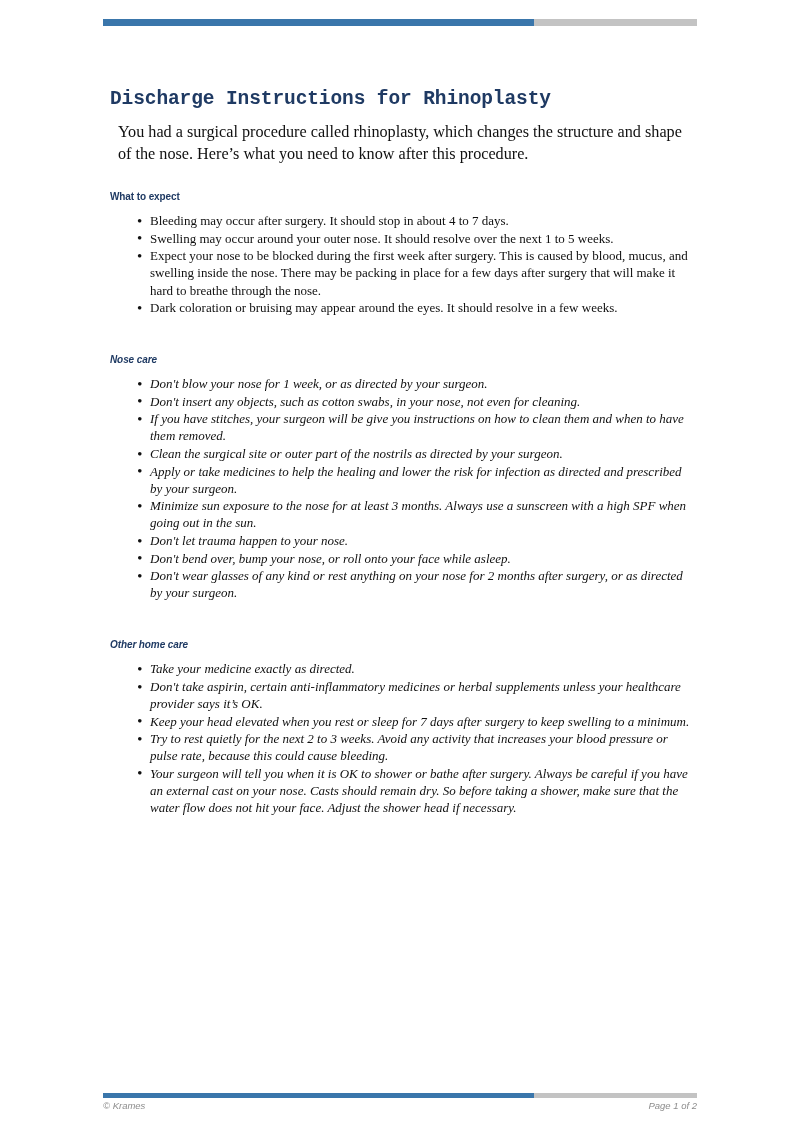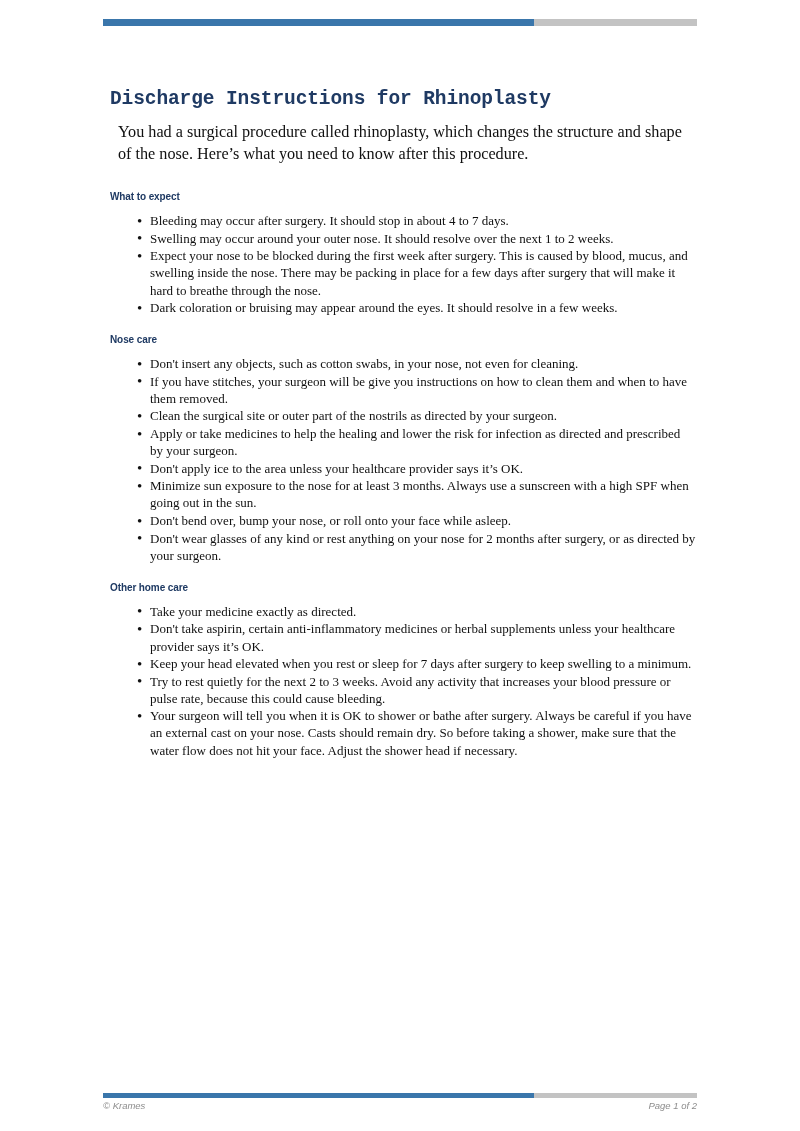--- a/index.html
+++ b/index.html
@@ -56,21 +56,22 @@
     line-height: 1.32;
     color: #101010;
     margin: 8px;
     text-align: left;
   }
 
   .section {
     margin-top: 26px;
   }
   .section.gap-lg {
-    margin-top: 18px;
+    margin-top: 38px;
+    font-style: italic;
   }
 
   .section-heading {
     font-family: "Liberation Sans", "DejaVu Sans", sans-serif;
     font-weight: bold;
     font-size: 10px;
     color: #1f3a63;
     letter-spacing: -0.1px;
     margin: 0 0 9px 0;
     line-height: 1.2;
@@ -140,35 +141,36 @@
 <div class="page">
 
   <h1 class="doc-title">Discharge Instructions for Rhinoplasty</h1>
 
   <p class="intro">You had a surgical procedure called rhinoplasty, which changes the structure and shape of the nose. Here’s what you need to know after this procedure.</p>
 
   <div class="section">
     <h2 class="section-heading">What to expect</h2>
     <ul class="bullets">
       <li>Bleeding may occur after surgery. It should stop in about 4 to 7 days.</li>
-      <li>Swelling may occur around your outer nose. It should resolve over the next 1 to 2 weeks.</li>
+      <li>Swelling may occur around your outer nose. It should resolve over the next 1 to 5 weeks.</li>
       <li>Expect your nose to be blocked during the first week after surgery. This is caused by blood, mucus, and swelling inside the nose. There may be packing in place for a few days after surgery that will make it hard to breathe through the nose.</li>
       <li>Dark coloration or bruising may appear around the eyes. It should resolve in a few weeks.</li>
     </ul>
   </div>
 
   <div class="section gap-lg">
     <h2 class="section-heading">Nose care</h2>
     <ul class="bullets">
+      <li>Don't blow your nose for 1 week, or as directed by your surgeon.</li>
       <li>Don't insert any objects, such as cotton swabs, in your nose, not even for cleaning.</li>
       <li>If you have stitches, your surgeon will be give you instructions on how to clean them and when to have them removed.</li>
       <li>Clean the surgical site or outer part of the nostrils as directed by your surgeon.</li>
       <li>Apply or take medicines to help the healing and lower the risk for infection as directed and prescribed by your surgeon.</li>
-      <li>Don't apply ice to the area unless your healthcare provider says it’s OK.</li>
       <li>Minimize sun exposure to the nose for at least 3 months. Always use a sunscreen with a high SPF when going out in the sun.</li>
+      <li>Don't let trauma happen to your nose.</li>
       <li>Don't bend over, bump your nose, or roll onto your face while asleep.</li>
       <li>Don't wear glasses of any kind or rest anything on your nose for 2 months after surgery, or as directed by your surgeon.</li>
     </ul>
   </div>
 
   <div class="section gap-lg">
     <h2 class="section-heading">Other home care</h2>
     <ul class="bullets">
       <li>Take your medicine exactly as directed.</li>
       <li>Don't take aspirin, certain anti-inflammatory medicines or herbal supplements unless your healthcare provider says it’s OK.</li>

